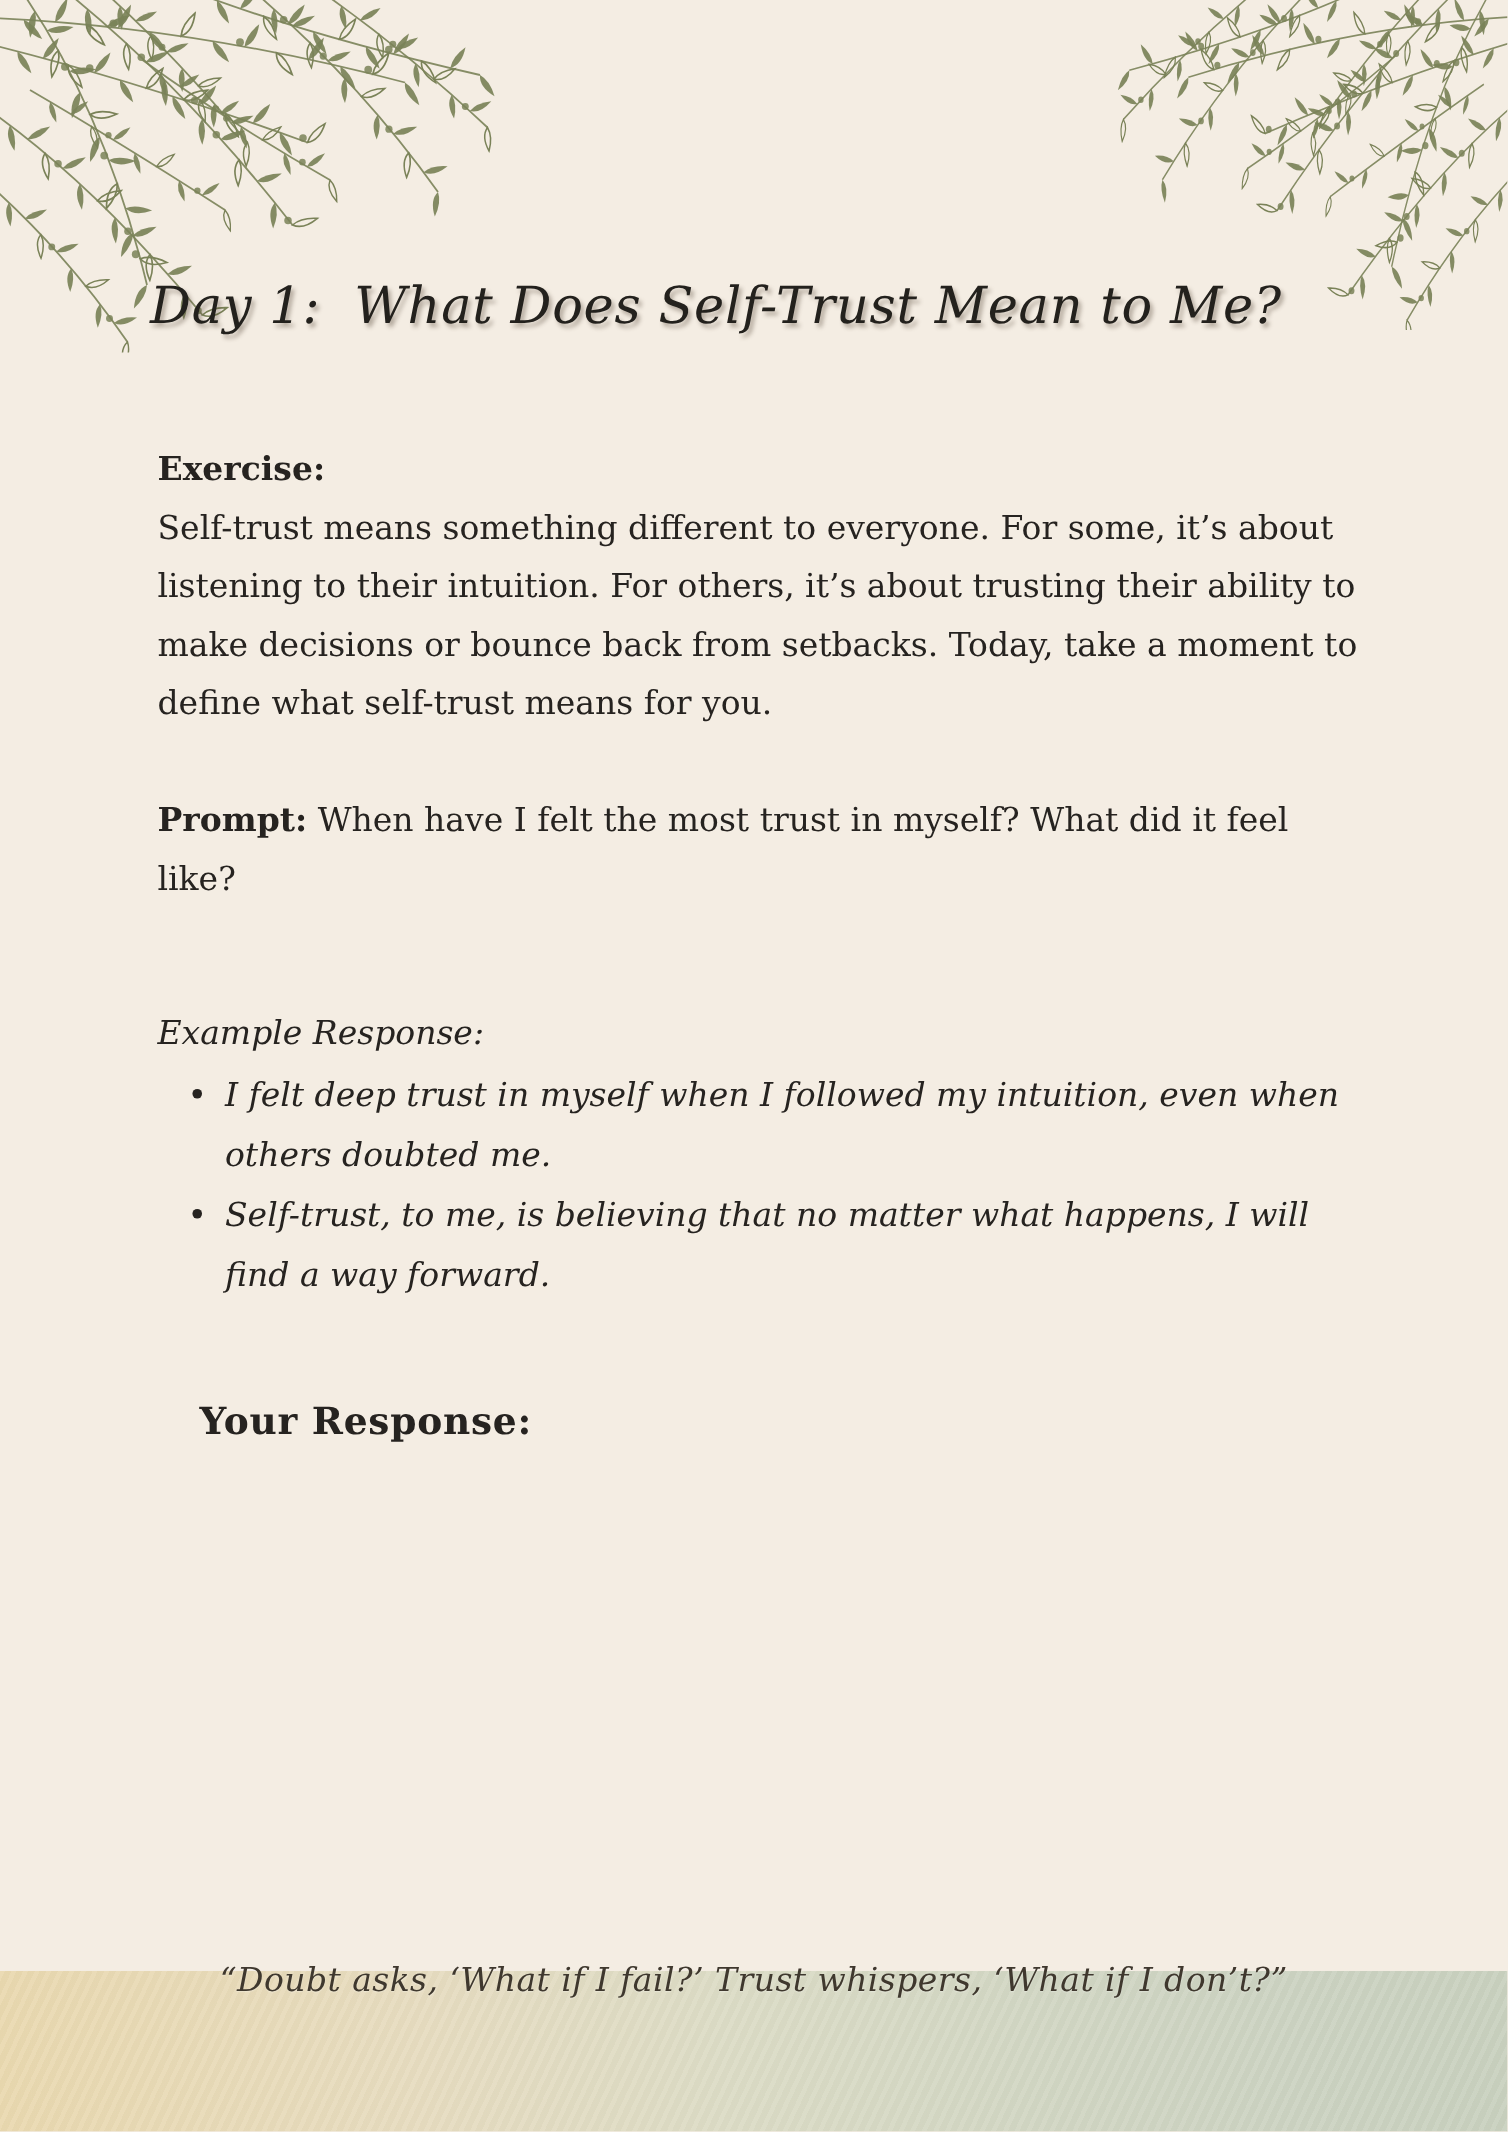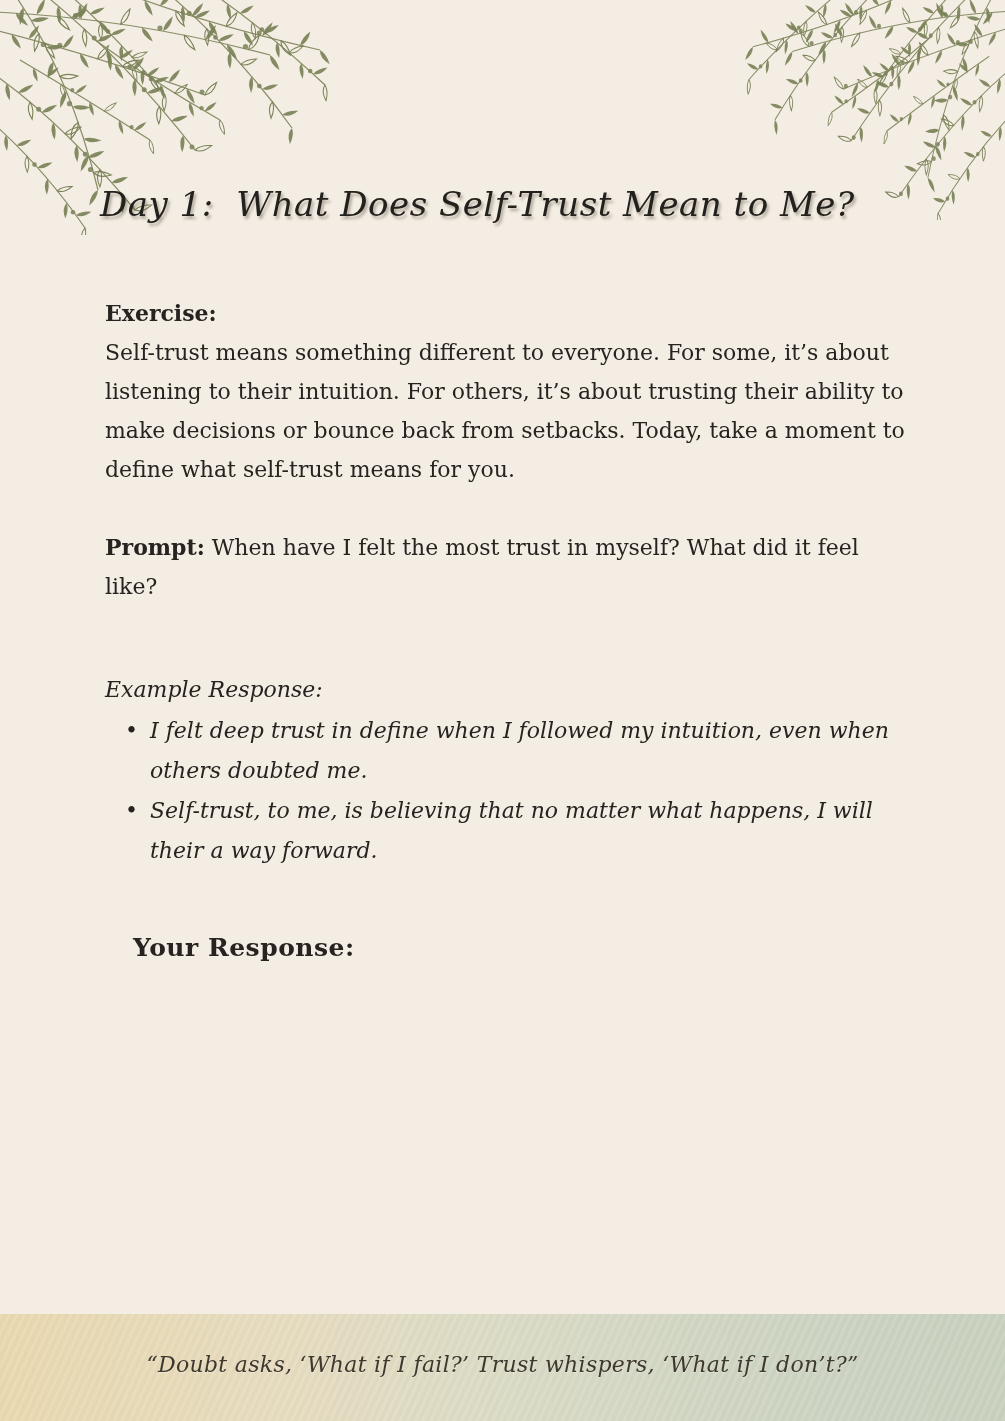--- a/index.html
+++ b/index.html
@@ -37,21 +37,21 @@
     font-style:normal;font-size:22px;
   }
   .bullet-text{flex:1;}
   .response-heading{font-weight:bold;font-size:25px;letter-spacing:0.5px;}
   .response-blank{position:absolute;left:0;top:944px;width:1005px;height:370px;}
   .footer-band{
     position:absolute;left:0;bottom:0;width:1005px;height:107px;
     background:
       repeating-linear-gradient(115deg, rgba(255,255,255,0.06) 0 3px, rgba(0,0,0,0.015) 3px 7px),
       linear-gradient(90deg,#ead9b0 0%,#e7dcc0 28%,#dcdcc6 48%,#d2d7c4 68%,#ccd3c2 86%,#c9d1bf 100%);
-    display:flex;align-items:center;justify-content:center;
+    display:flex;align-items:flex-start;justify-content:center;
   }
   .footer-quote{
     font-style:italic;font-size:22px;color:#3f382e;
     letter-spacing:0.3px;margin-top:-6px;
     text-shadow:0 1px 1px rgba(255,255,255,0.35);
   }
 </style>
 </head>
 <body>
 
@@ -412,25 +412,25 @@
   <div class="content exercise-block">
     <div class="bold">Exercise:</div>
     <div>Self-trust means something different to everyone. For some, it’s about listening to their intuition. For others, it’s about trusting their ability to make decisions or bounce back from setbacks. Today, take a moment to define what self-trust means for you.</div>
   </div>
 
   <div class="content example-block">
     <div>Example Response:</div>
     <ul class="bullet-list">
       <li class="bullet-item">
         <span class="bullet-marker">•</span>
-        <span class="bullet-text">I felt deep trust in define when I followed my intuition, even when others doubted me.</span>
+        <span class="bullet-text">I felt deep trust in myself when I followed my intuition, even when others doubted me.</span>
       </li>
       <li class="bullet-item">
         <span class="bullet-marker">•</span>
-        <span class="bullet-text">Self-trust, to me, is believing that no matter what happens, I will their a way forward.</span>
+        <span class="bullet-text">Self-trust, to me, is believing that no matter what happens, I will find a way forward.</span>
       </li>
     </ul>
   </div>
 
   <div class="content response-block">
     <div class="response-heading">Your Response:</div>
   </div>
 
   <div class="response-blank"></div>
 

